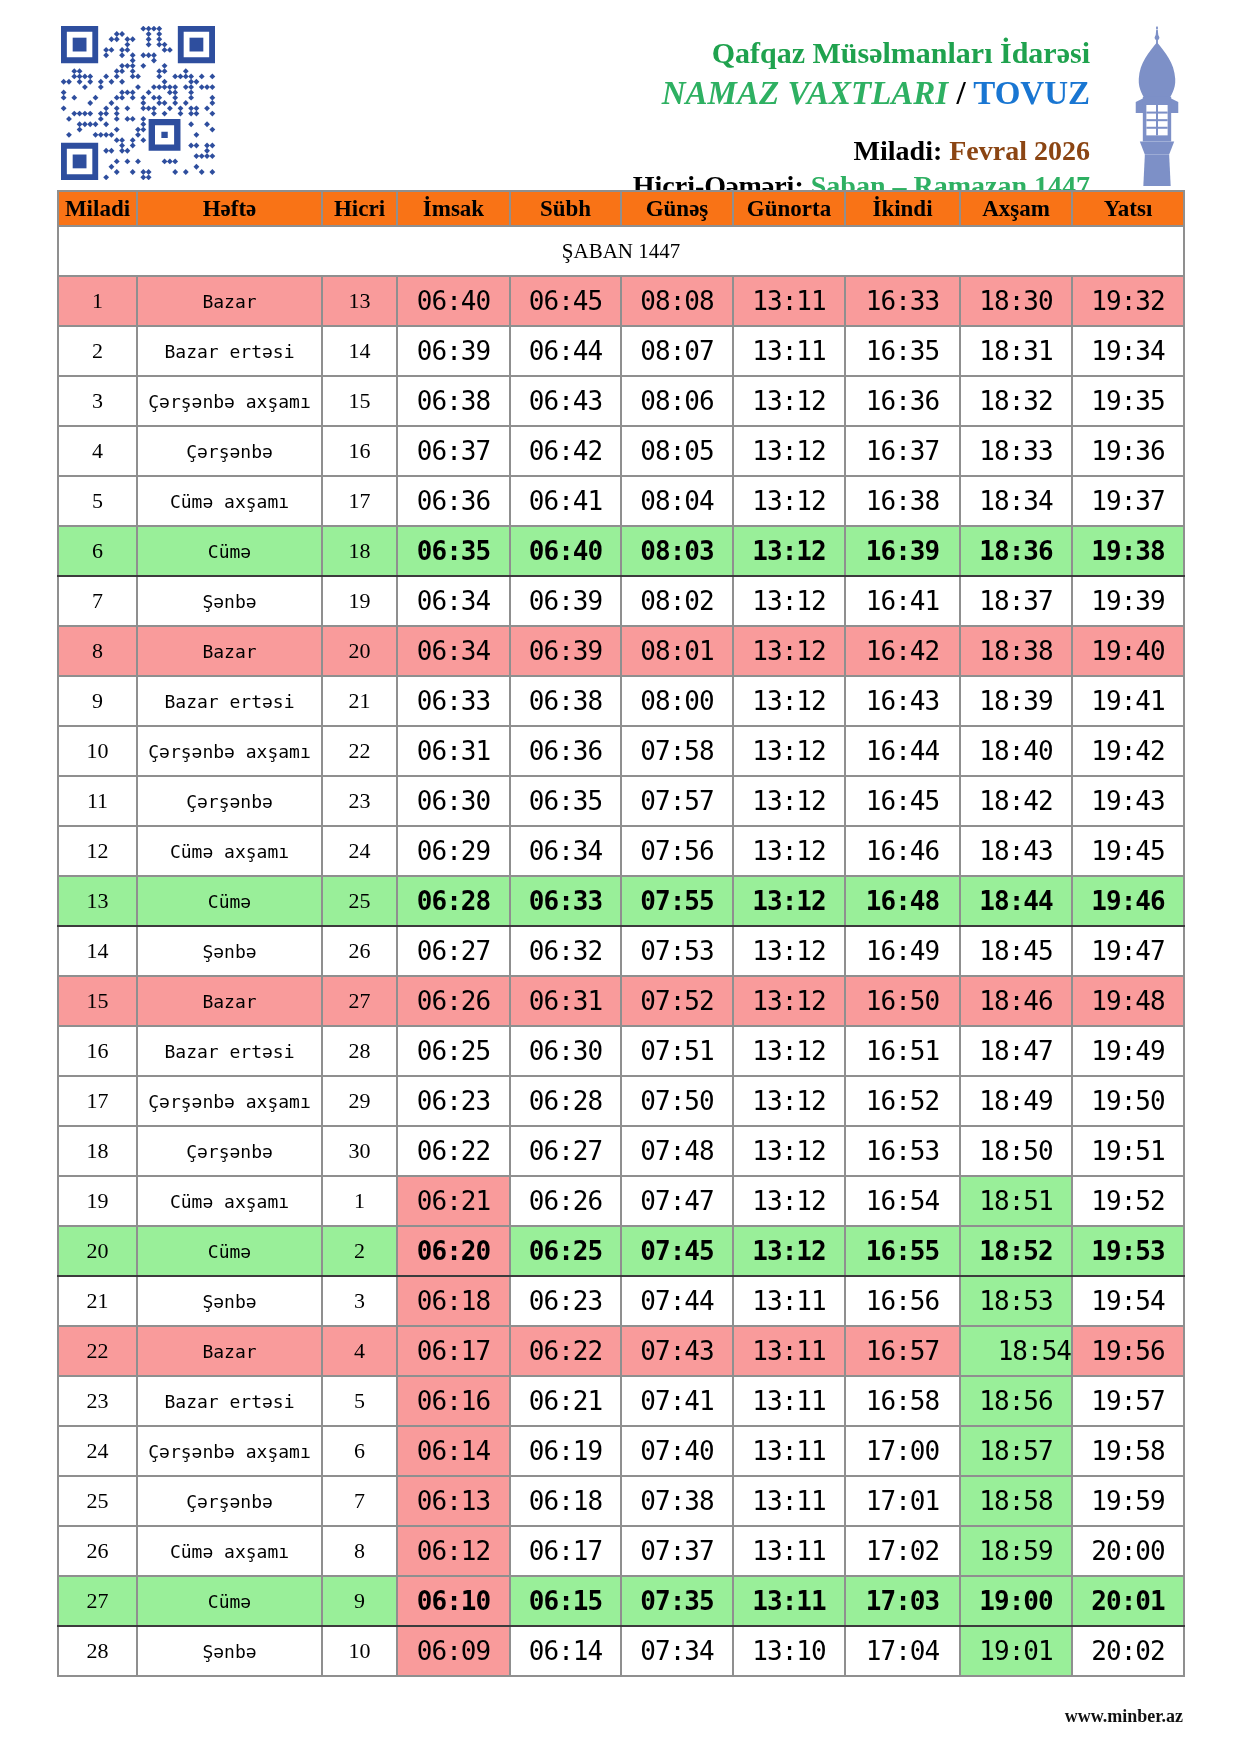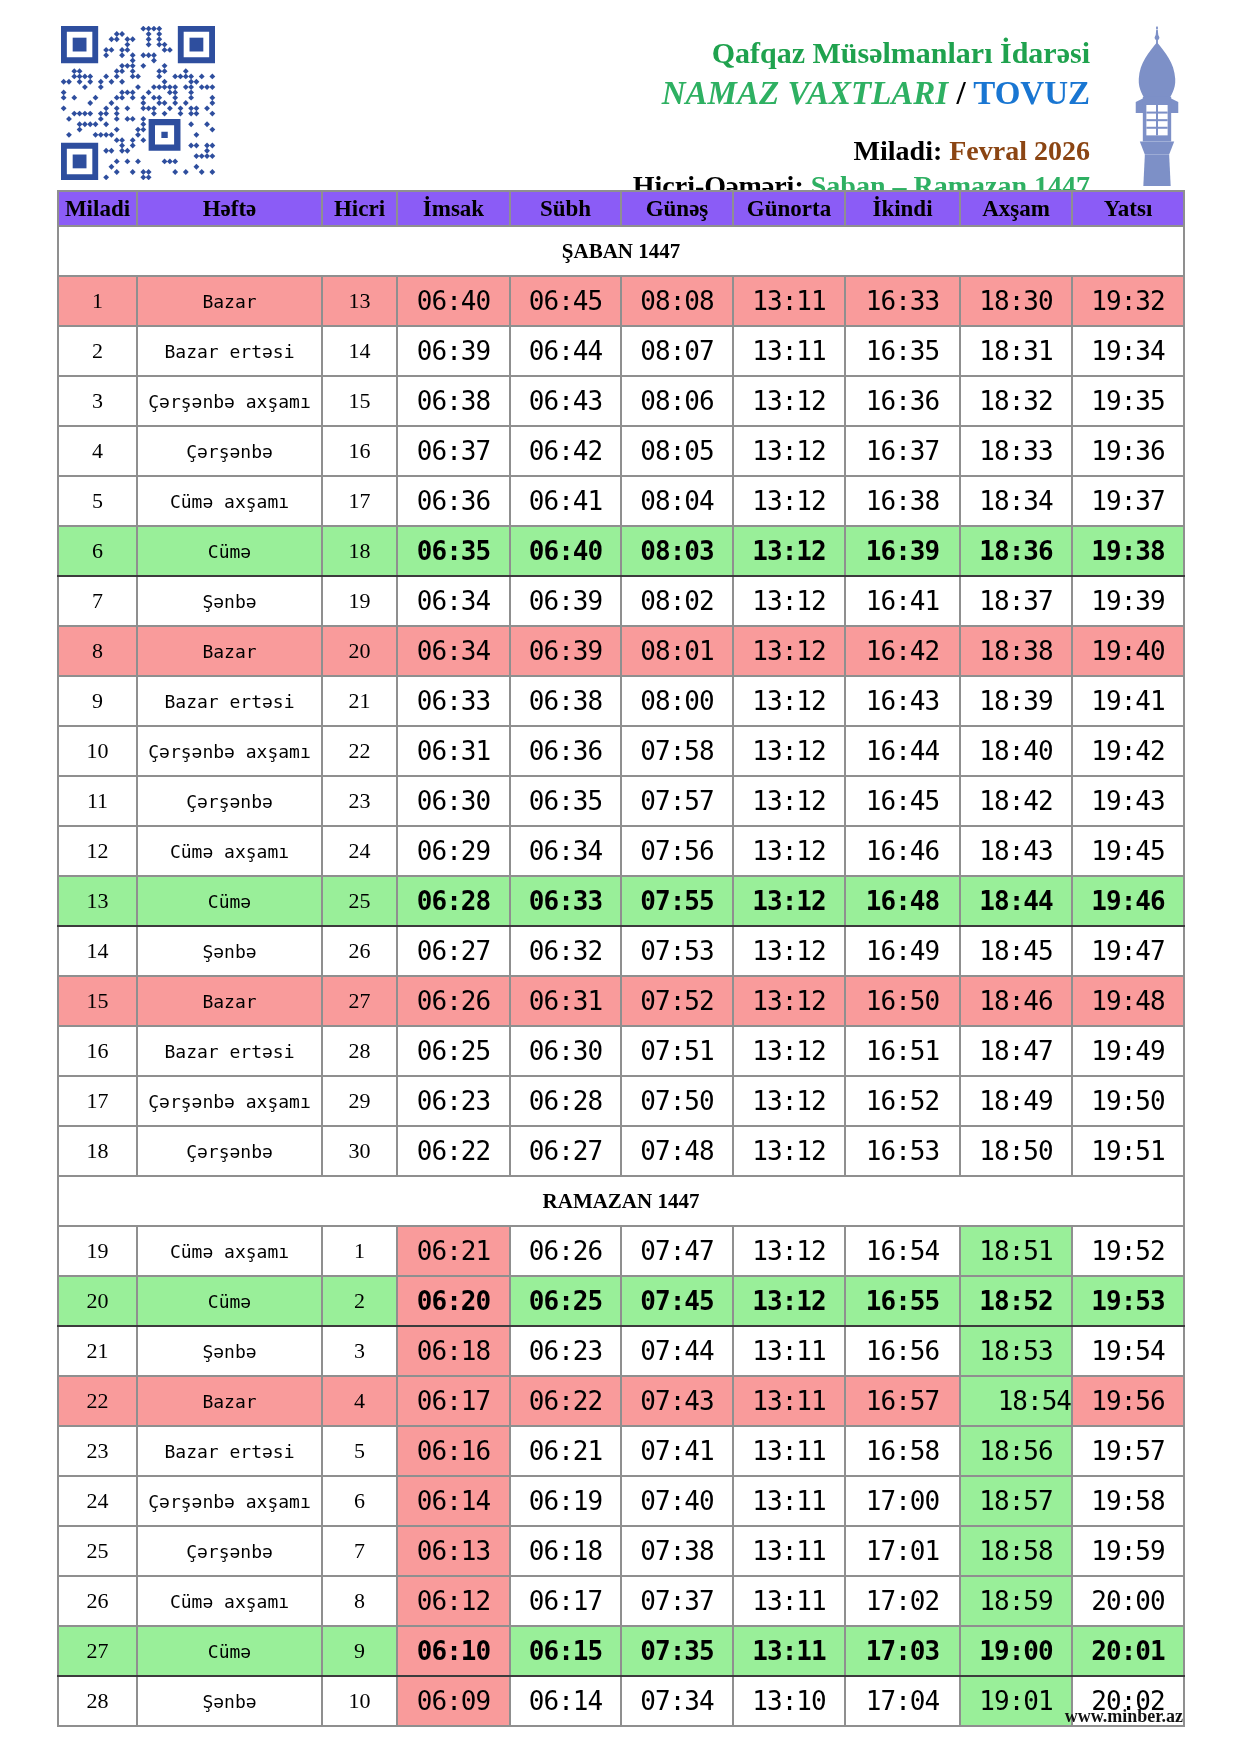--- a/index.html
+++ b/index.html
@@ -22,22 +22,22 @@
   .t-miladi{font-size:28px;font-weight:bold;color:#000;line-height:34px;margin-top:20px;}
   .t-miladi .val{color:var(--miladi-brown);}
   .t-hicri{font-size:28px;font-weight:bold;color:#000;line-height:36px;}
   .t-hicri .val{color:var(--title-green2);}
 
   
   table.times{position:absolute;left:57px;top:190px;width:1126px;border-collapse:collapse;
               table-layout:fixed;border:2px solid #4a4a4a;}
   .times th,.times td{border:2px solid var(--border);text-align:center;vertical-align:middle;
               padding:0;overflow:hidden;}
-  .times th{height:33px;font-size:23px;font-weight:bold;font-family:"Liberation Serif",serif;background:#8b5cf6;}
-  td.section{height:26px;background:var(--green);font-size:21px;font-weight:bold;
+  .times th{height:33px;font-size:23px;font-weight:bold;font-family:"Liberation Serif",serif;background:#f97316;}
+  td.section{height:26px;background:var(--green);font-size:21px;font-weight:normal;
               font-family:"Liberation Serif",serif;}
   .times td{height:48px;background:#fff;}
   td.num{font-size:22px;font-family:"Liberation Serif",serif;}
   td.day{font-size:18px;font-family:"DejaVu Sans Mono",monospace;}
   td.time{font-size:26px;font-family:"DejaVu Sans Mono",monospace;letter-spacing:-1px;}
   tr.sunday td{background:var(--pink);}
   tr.friday td{background:var(--green);}
   tr.friday td{border-top-color:var(--border-dark);border-bottom-color:var(--border-dark);}
   tr.friday td.time{font-weight:bold;}
   tr.ram td.col-imsak{background:var(--pink);}
@@ -536,23 +536,20 @@
           <td class="day">Çərşənbə</td>
           <td class="num">30</td>
           <td class="time col-imsak">06:22</td>
           <td class="time col-subh">06:27</td>
           <td class="time col-gunes">07:48</td>
           <td class="time col-gunorta">13:12</td>
           <td class="time col-ikindi">16:53</td>
           <td class="time col-axsham">18:50</td>
           <td class="time col-yatsi">19:51</td>
         </tr>
-        <tr>
-          <td colspan="10" class="section">RAMAZAN 1447</td>
-        </tr>
         <tr class="normal ram">
           <td class="num">19</td>
           <td class="day">Cümə axşamı</td>
           <td class="num">1</td>
           <td class="time col-imsak">06:21</td>
           <td class="time col-subh">06:26</td>
           <td class="time col-gunes">07:47</td>
           <td class="time col-gunorta">13:12</td>
           <td class="time col-ikindi">16:54</td>
           <td class="time col-axsham">18:51</td>

